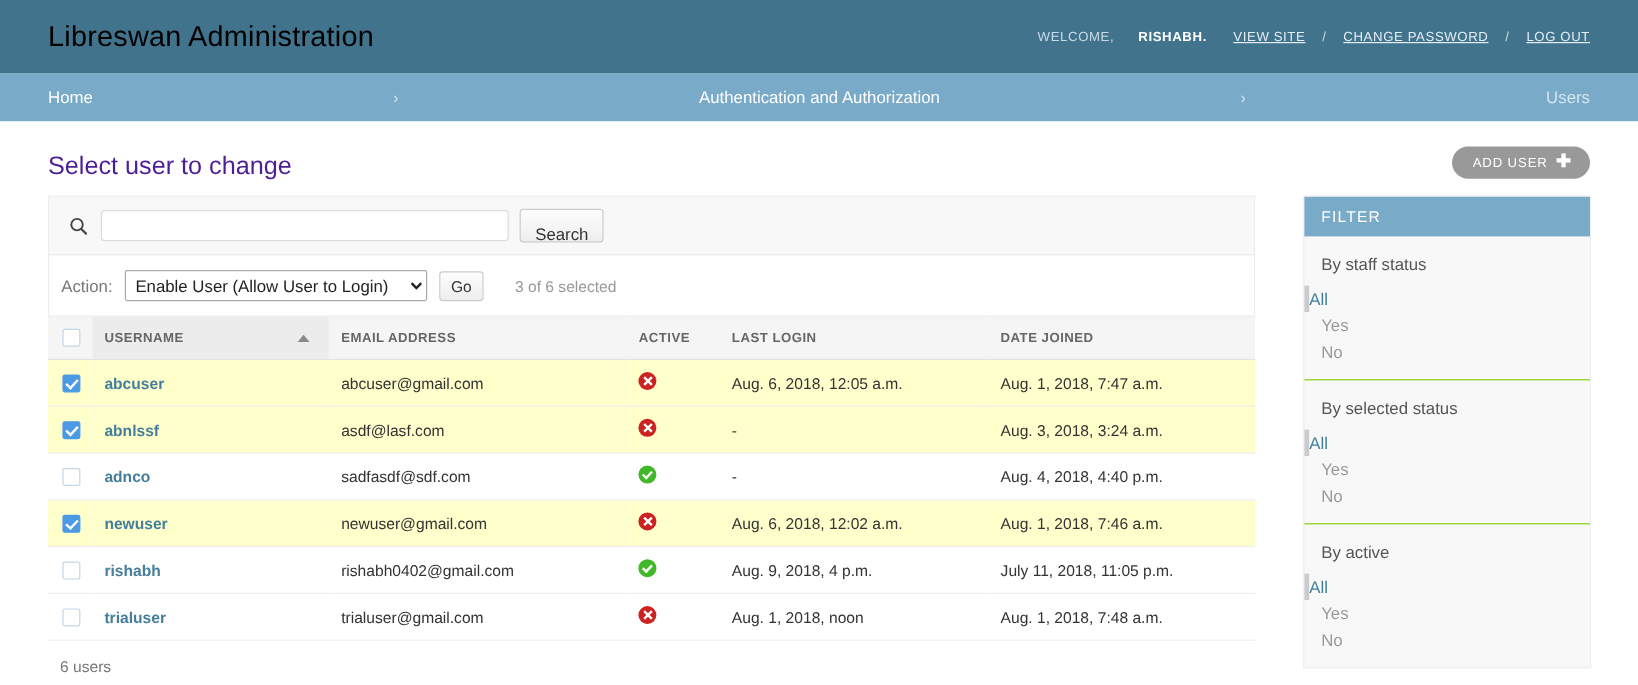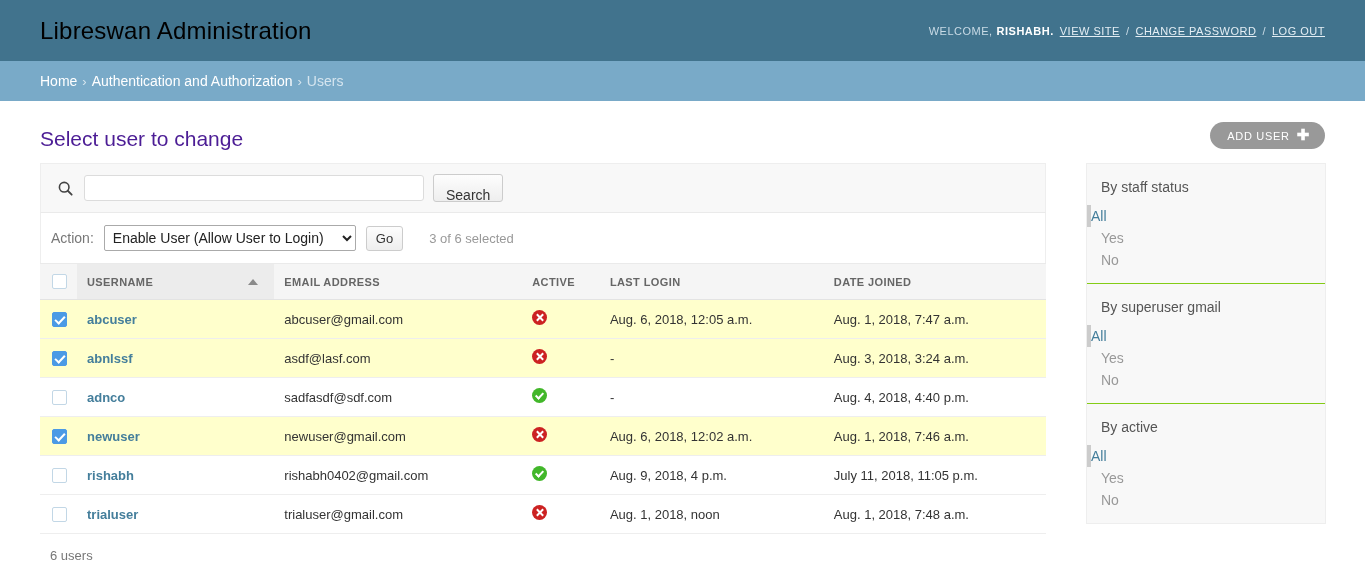--- a/index.html
+++ b/index.html
@@ -34,21 +34,21 @@
   }
   #user-tools {
     margin-left: auto;
     font-size: 11px;
     letter-spacing: 0.5px;
     text-transform: uppercase;
     color: #cfe0ea;
     white-space: nowrap;
     display: flex;
     align-items: baseline;
-    gap: 0;
+    gap: 8px;
   }
   #user-tools .welcome-text { color: #c9dbe6; }
   #user-tools .username {
     color: #ffffff;
     font-weight: bold;
     letter-spacing: 0.5px;
   }
   #user-tools .sep { color: #c9dbe6; padding: 0 6px; }
   #user-tools a {
     color: #e4eef4;
@@ -57,20 +57,21 @@
 
   
   #breadcrumbs {
     height: 40px;
     background: #79aac8;
     display: flex;
     align-items: center;
     padding: 0 40px;
     font-size: 14px;
     color: #ffffff;
+    justify-content: space-between;
   }
   #breadcrumbs a { color: #ffffff; text-decoration: none; }
   #breadcrumbs .crumb-sep { color: #d6e6ef; padding: 0 5px; font-size: 13px; }
   #breadcrumbs .crumb-current { color: #d5e5ef; }
 
   
   #container {
     position: relative;
     padding: 0 40px;
   }
@@ -490,37 +491,38 @@
       </table>
 
       <div id="paginator">
         <span>6 users</span>
       </div>
 
     </div>
 
     <div id="filter-col">
       <div id="changelist-filter">
+        <h2 id="filter-header">FILTER</h2>
         <div id="filter-groups">
             <div class="filter-group">
               <h3 class="filter-title">By staff status</h3>
               <ul class="filter-list">
                 <li class="selected">
                   <a href="#">All</a>
                 </li>
                 <li>
                   <a href="#">Yes</a>
                 </li>
                 <li>
                   <a href="#">No</a>
                 </li>
               </ul>
             </div>
             <div class="filter-group">
-              <h3 class="filter-title">By superuser gmail</h3>
+              <h3 class="filter-title">By selected status</h3>
               <ul class="filter-list">
                 <li class="selected">
                   <a href="#">All</a>
                 </li>
                 <li>
                   <a href="#">Yes</a>
                 </li>
                 <li>
                   <a href="#">No</a>
                 </li>

